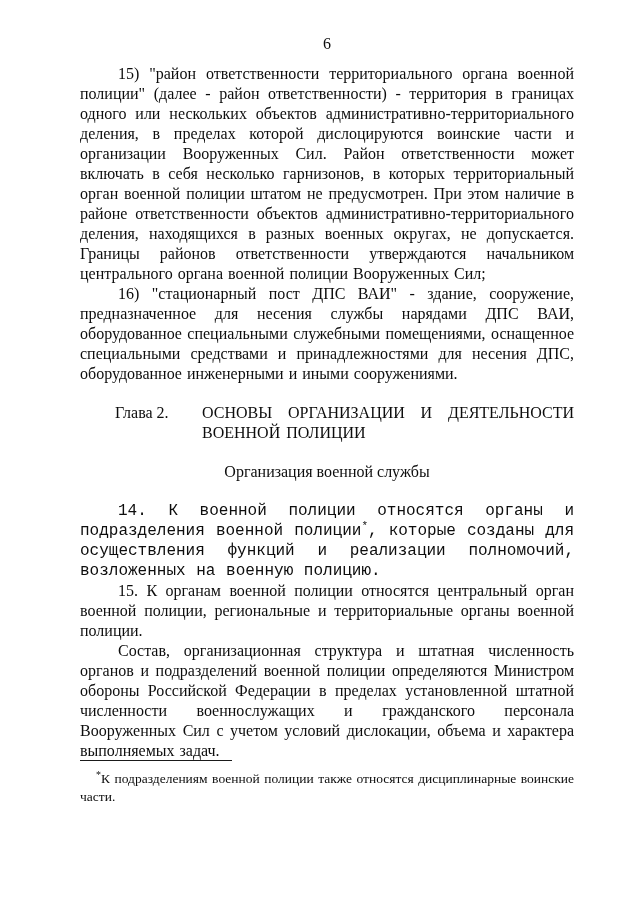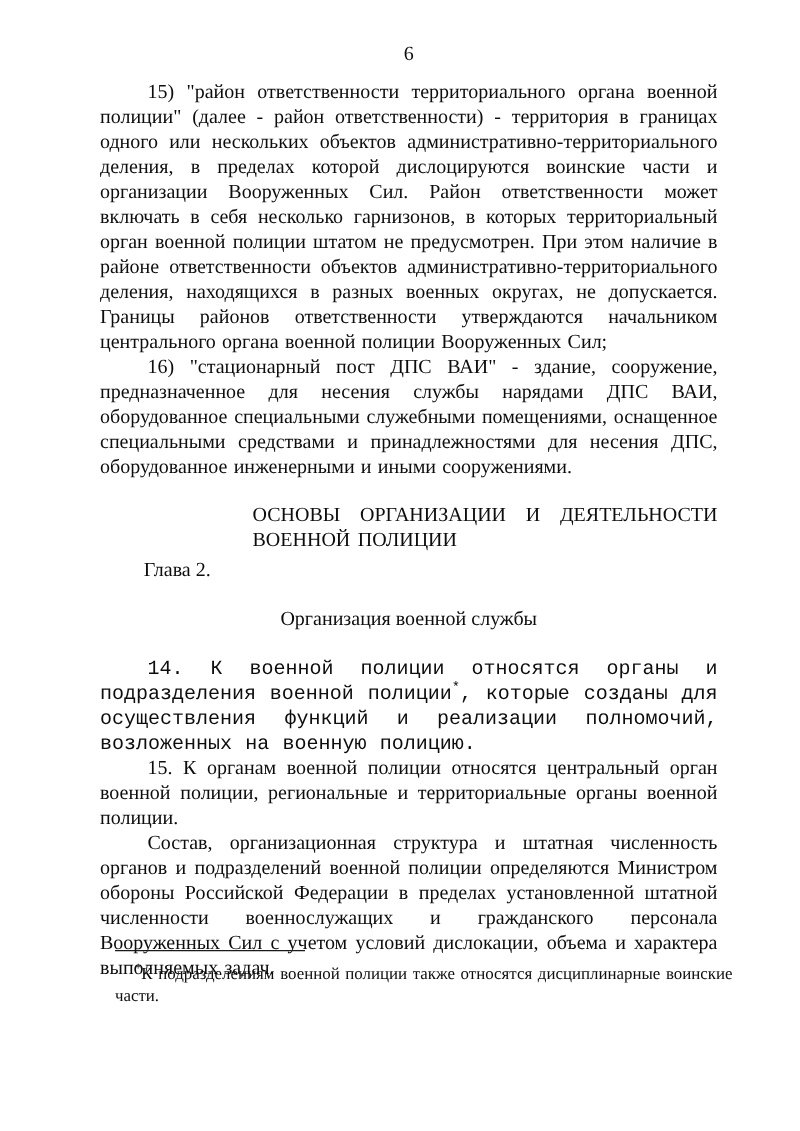--- a/index.html
+++ b/index.html
@@ -33,21 +33,20 @@
     word-spacing: 1px;
   }
   .chapter {
     display: flex;
     margin: 19px 0 0 35px;
     font-size: 16px;
     line-height: 20px;
   }
   .chapter-label {
     flex: 0 0 87px;
-    margin-top: 44px;
   }
   .chapter-title {
     flex: 1 1 auto;
     text-align: justify;
     word-spacing: 2px;
   }
   .section-title {
     margin-top: 19px;
     text-align: center;
     font-size: 16px;
@@ -56,21 +55,21 @@
   .spaced {
     margin-top: 19px;
     font-family: Liberation Mono, monospace;
   }
   .fn-ref {
     font-size: 11px;
     line-height: 0;
   }
   .footnote-area {
     position: absolute;
-    left: 92px;
+    left: 80px;
     top: 760px;
     width: 494px;
     font-family: Liberation Serif, serif;
   }
   .footnote-rule {
     width: 152px;
     height: 0;
     border-top: 1.5px solid #1a1a1a;
     margin: 0 0 9px 0;
   }

